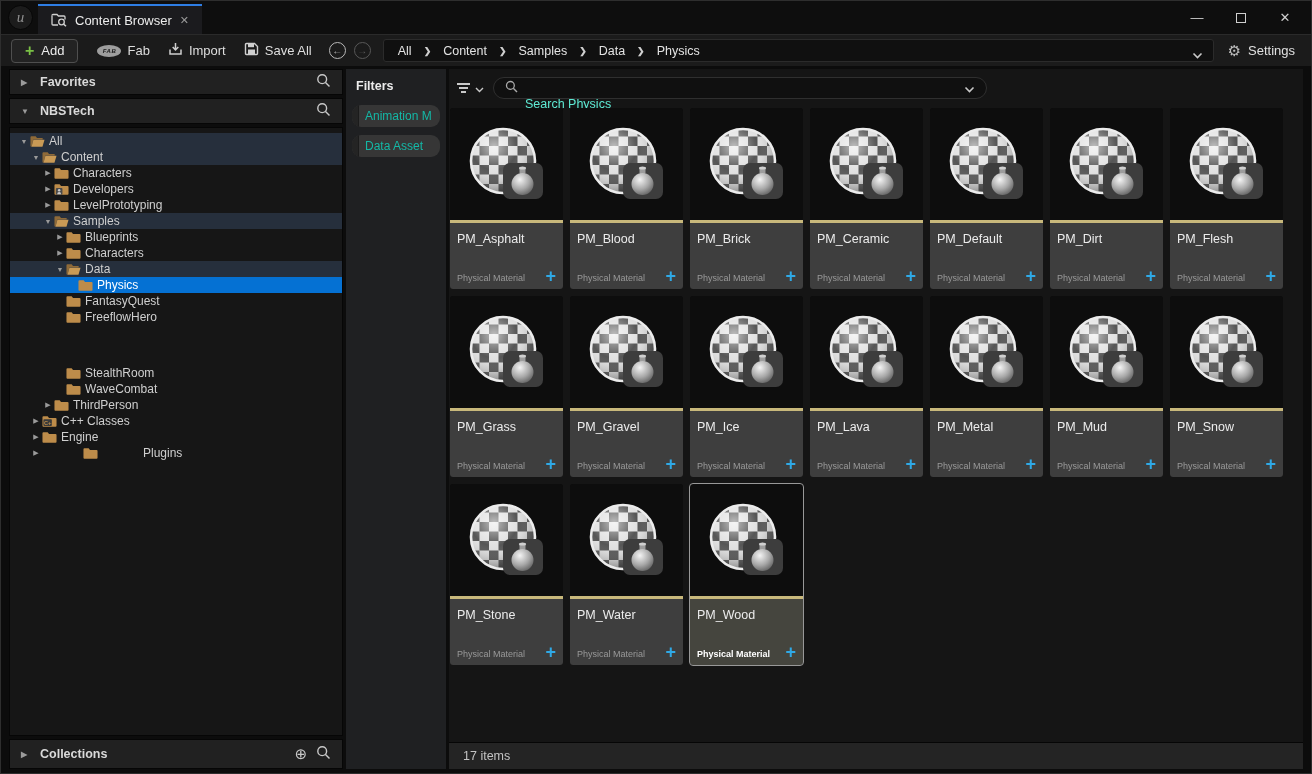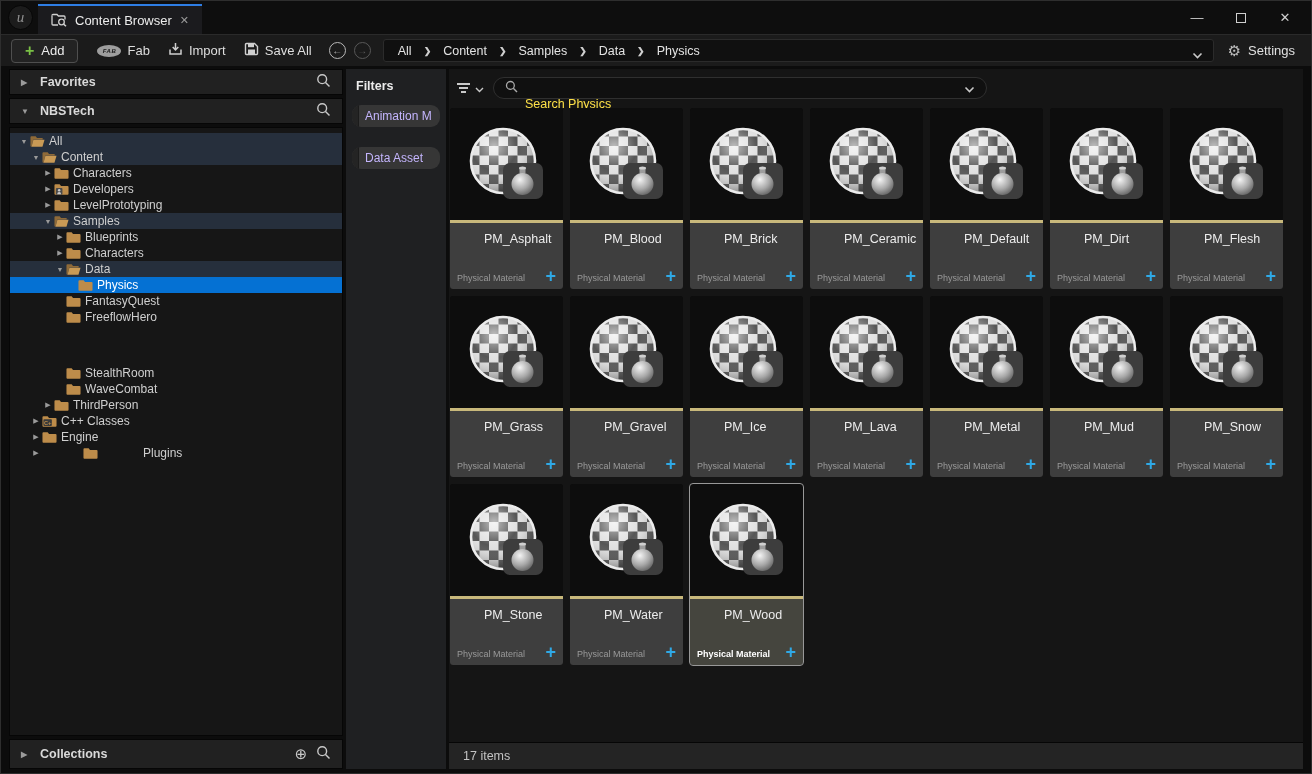--- a/index.html
+++ b/index.html
@@ -54,42 +54,42 @@
   .tree-arrow { width:12px; font-size:7px; color:#9a9a9a; text-align:center; flex:none; }
   .tree-ficon { width:15px; height:13px; margin-right:4px; flex:none; }
   .tree-ficon svg { display:block; width:15px; height:13px; }
   .collections { height:30px; background:#212121; border:1px solid #060606; display:flex; align-items:center;
                  padding:0 11px; gap:9px; color:#d9d9d9; font-size:12.5px; font-weight:bold; flex:none; }
   .circle-plus { color:#c9c9c9; font-size:15px; font-weight:normal; }
 
   
   .filters-panel { width:100px; flex:none; background:#1f2022; display:flex; flex-direction:column; padding:7px 6px; }
   .filters-title { color:#ececec; font-size:12.5px; font-weight:bold; padding:3px 4px 12px 4px; }
-  .pill { height:22px; background:#363636; border-radius:9px; margin-bottom:20px; display:flex; align-items:center;
-          color:#c4b5fd; font-size:12px; padding-left:13px; position:relative; overflow:hidden; white-space:nowrap; flex:none; }
+  .pill { height:22px; background:#363636; border-radius:9px; margin-bottom:8px; display:flex; align-items:center;
+          color:#14b8a6; font-size:12px; padding-left:13px; position:relative; overflow:hidden; white-space:nowrap; flex:none; }
   .pill::before { content:""; position:absolute; left:0; top:0; bottom:0; width:6px; background:#242424; border-right:1px solid #1b1b1b; }
 
   
   .main { flex:1; background:#151515; display:flex; flex-direction:column; min-width:0; }
   .search-row { height:37px; display:flex; align-items:center; padding:0 7px; gap:9px; flex:none; }
   .funnel { display:flex; align-items:center; gap:5px; }
   .funnel-bars { display:flex; flex-direction:column; gap:2px; align-items:center; width:14px; }
   .funnel-bars i { display:block; height:2px; background:#c9c9c9; }
   .fb1{width:13px;} .fb2{width:9px;} .fb3{width:5px;}
   .search-box { width:494px; height:22px; background:#101010; border:1px solid #2f2f2f; border-radius:11px;
                 display:flex; align-items:center; padding:0 11px; gap:7px; }
-  .search-placeholder { color:#fde047; font-size:12.5px; flex:1;margin-top:33px; }
+  .search-placeholder { color:#5eead4; font-size:12.5px; flex:1;margin-top:33px; }
   .grid { padding:2px 0 0 1px; display:grid; grid-template-columns:repeat(7,113px); gap:7px; align-content:start; }
   .card { width:113px; height:181px; background:#0e0e0e; border-radius:3px; overflow:hidden; display:flex; flex-direction:column; }
   .card.selected { outline:1px solid #989898; }
   .thumb { height:112px; display:flex; align-items:center; justify-content:center; background:#0d0d0d; flex:none; }
   .divider { height:3px; background:#c8b87b; flex:none; }
   .name-area { flex:1; background:#3e3e3e; padding:9px 7px 6px 7px; display:flex; flex-direction:column; justify-content:space-between; }
   .card.selected .name-area { background:#45453e; }
-  .asset-name { color:#ececec; font-size:12.5px;margin-left:27px; }
+  .asset-name { color:#ececec; font-size:12.5px; }
   .type-row { display:flex; align-items:flex-end; justify-content:space-between; }
   .asset-type { color:#999; font-size:9px; }
   .card.selected .asset-type { color:#fff; font-weight:bold; }
   .plus-blue { font-size:18px; font-weight:bold; line-height:13px; }
   .main-footer { margin-top:auto; height:27px; background:#242424; border-top:1px solid #060606; display:flex;
                  align-items:center; padding:0 14px; color:#c3c3c3; font-size:12.5px; flex:none; }
   .hidden-defs { position:absolute; width:0; height:0; overflow:hidden; }
 </style>
 </head>
 <body>

